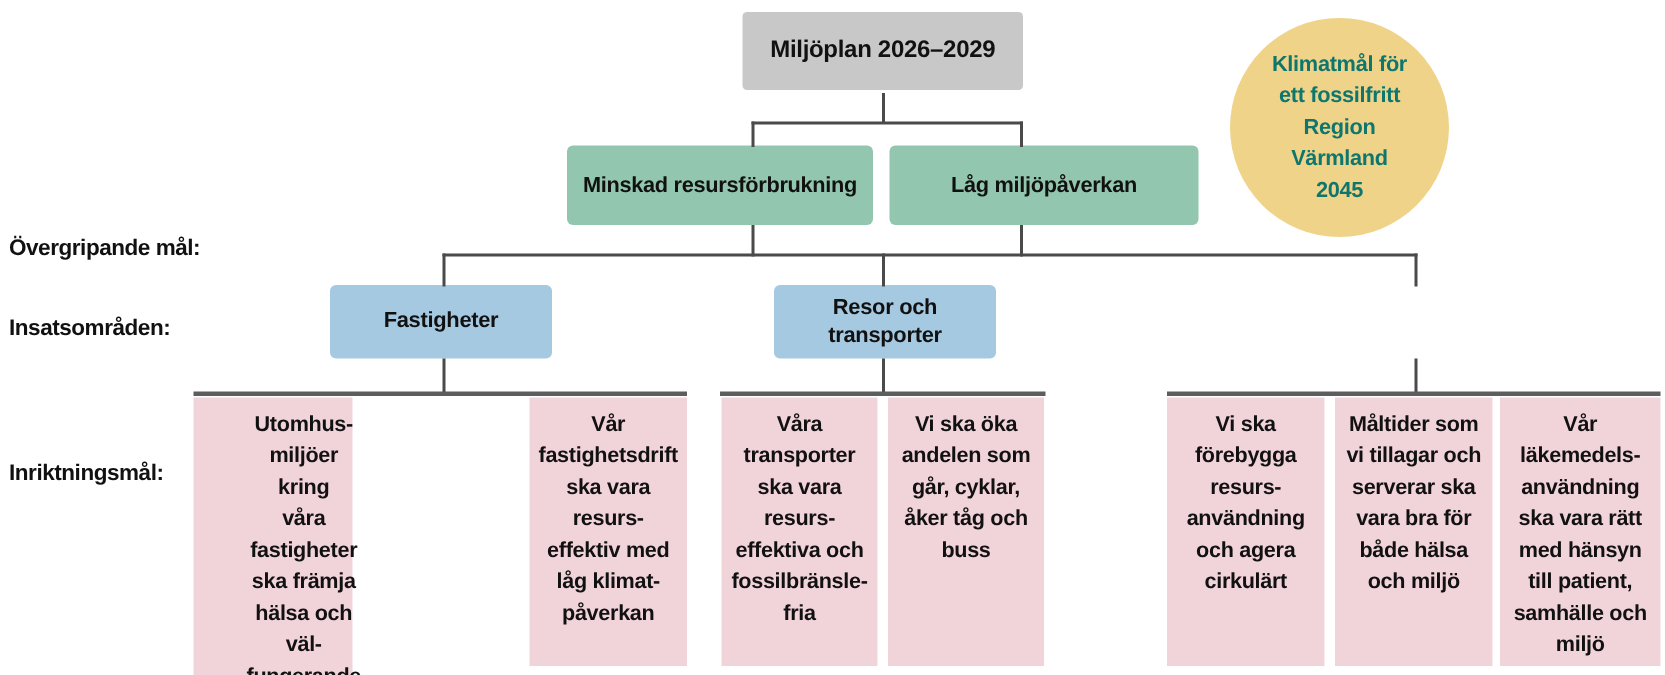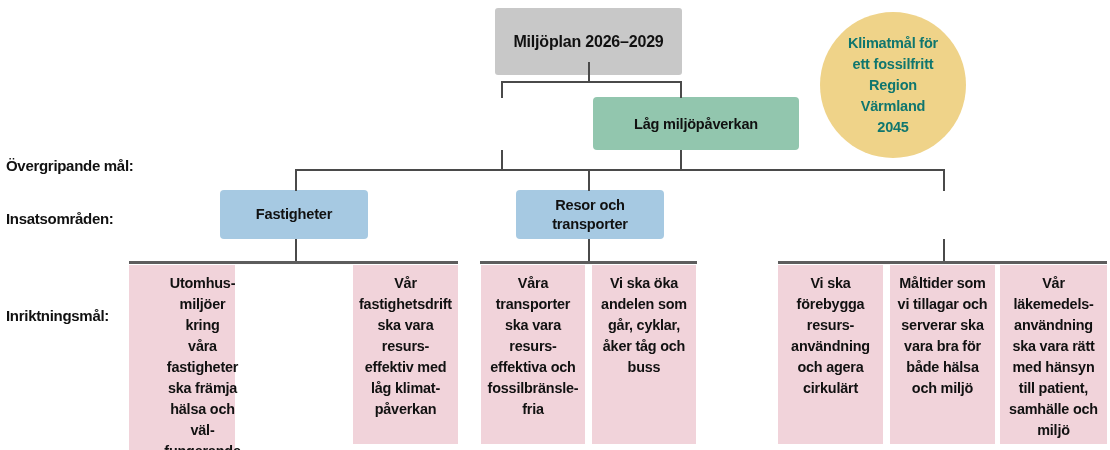--- a/index.html
+++ b/index.html
@@ -35,28 +35,29 @@
 </style>
 </head>
 <body>
 
 <div class="stage">
 
   <div class="lbl" style="top:121px;margin-top:37px;">Övergripande mål:</div>
   <div class="lbl" style="top:211px;">Insatsområden:</div>
   <div class="lbl" style="top:308px;">Inriktningsmål:</div>
 
-  <div class="box root" style="left:495px;top:8px;width:187px;height:67px;">Miljöplan 2026–2029</div>
+  <div class="box root" style="left:495px;top:8px;width:187px;height:52px;">Miljöplan 2026–2029</div>
 
   <div class="circle">Klimatmål för
 ett fossilfritt
 Region
 Värmland
 2045</div>
 
+  <div class="box green" style="left:378px;top:97px;width:204px;height:53px;">Minskad resursförbrukning</div>
   <div class="box green" style="left:593px;top:97px;width:206px;height:53px;">Låg miljöpåverkan</div>
 
   <div class="box blue" style="left:220px;top:190px;width:148px;height:49px;">Fastigheter</div>
   <div class="box blue" style="left:516px;top:190px;width:148px;height:49px;">Resor och
 transporter</div>
 
   <div class="box pink" style="left:129px;top:265px;width:106px;height:230px;padding-left:41px;">Utomhus-
 miljöer kring
 våra
 fastigheter

